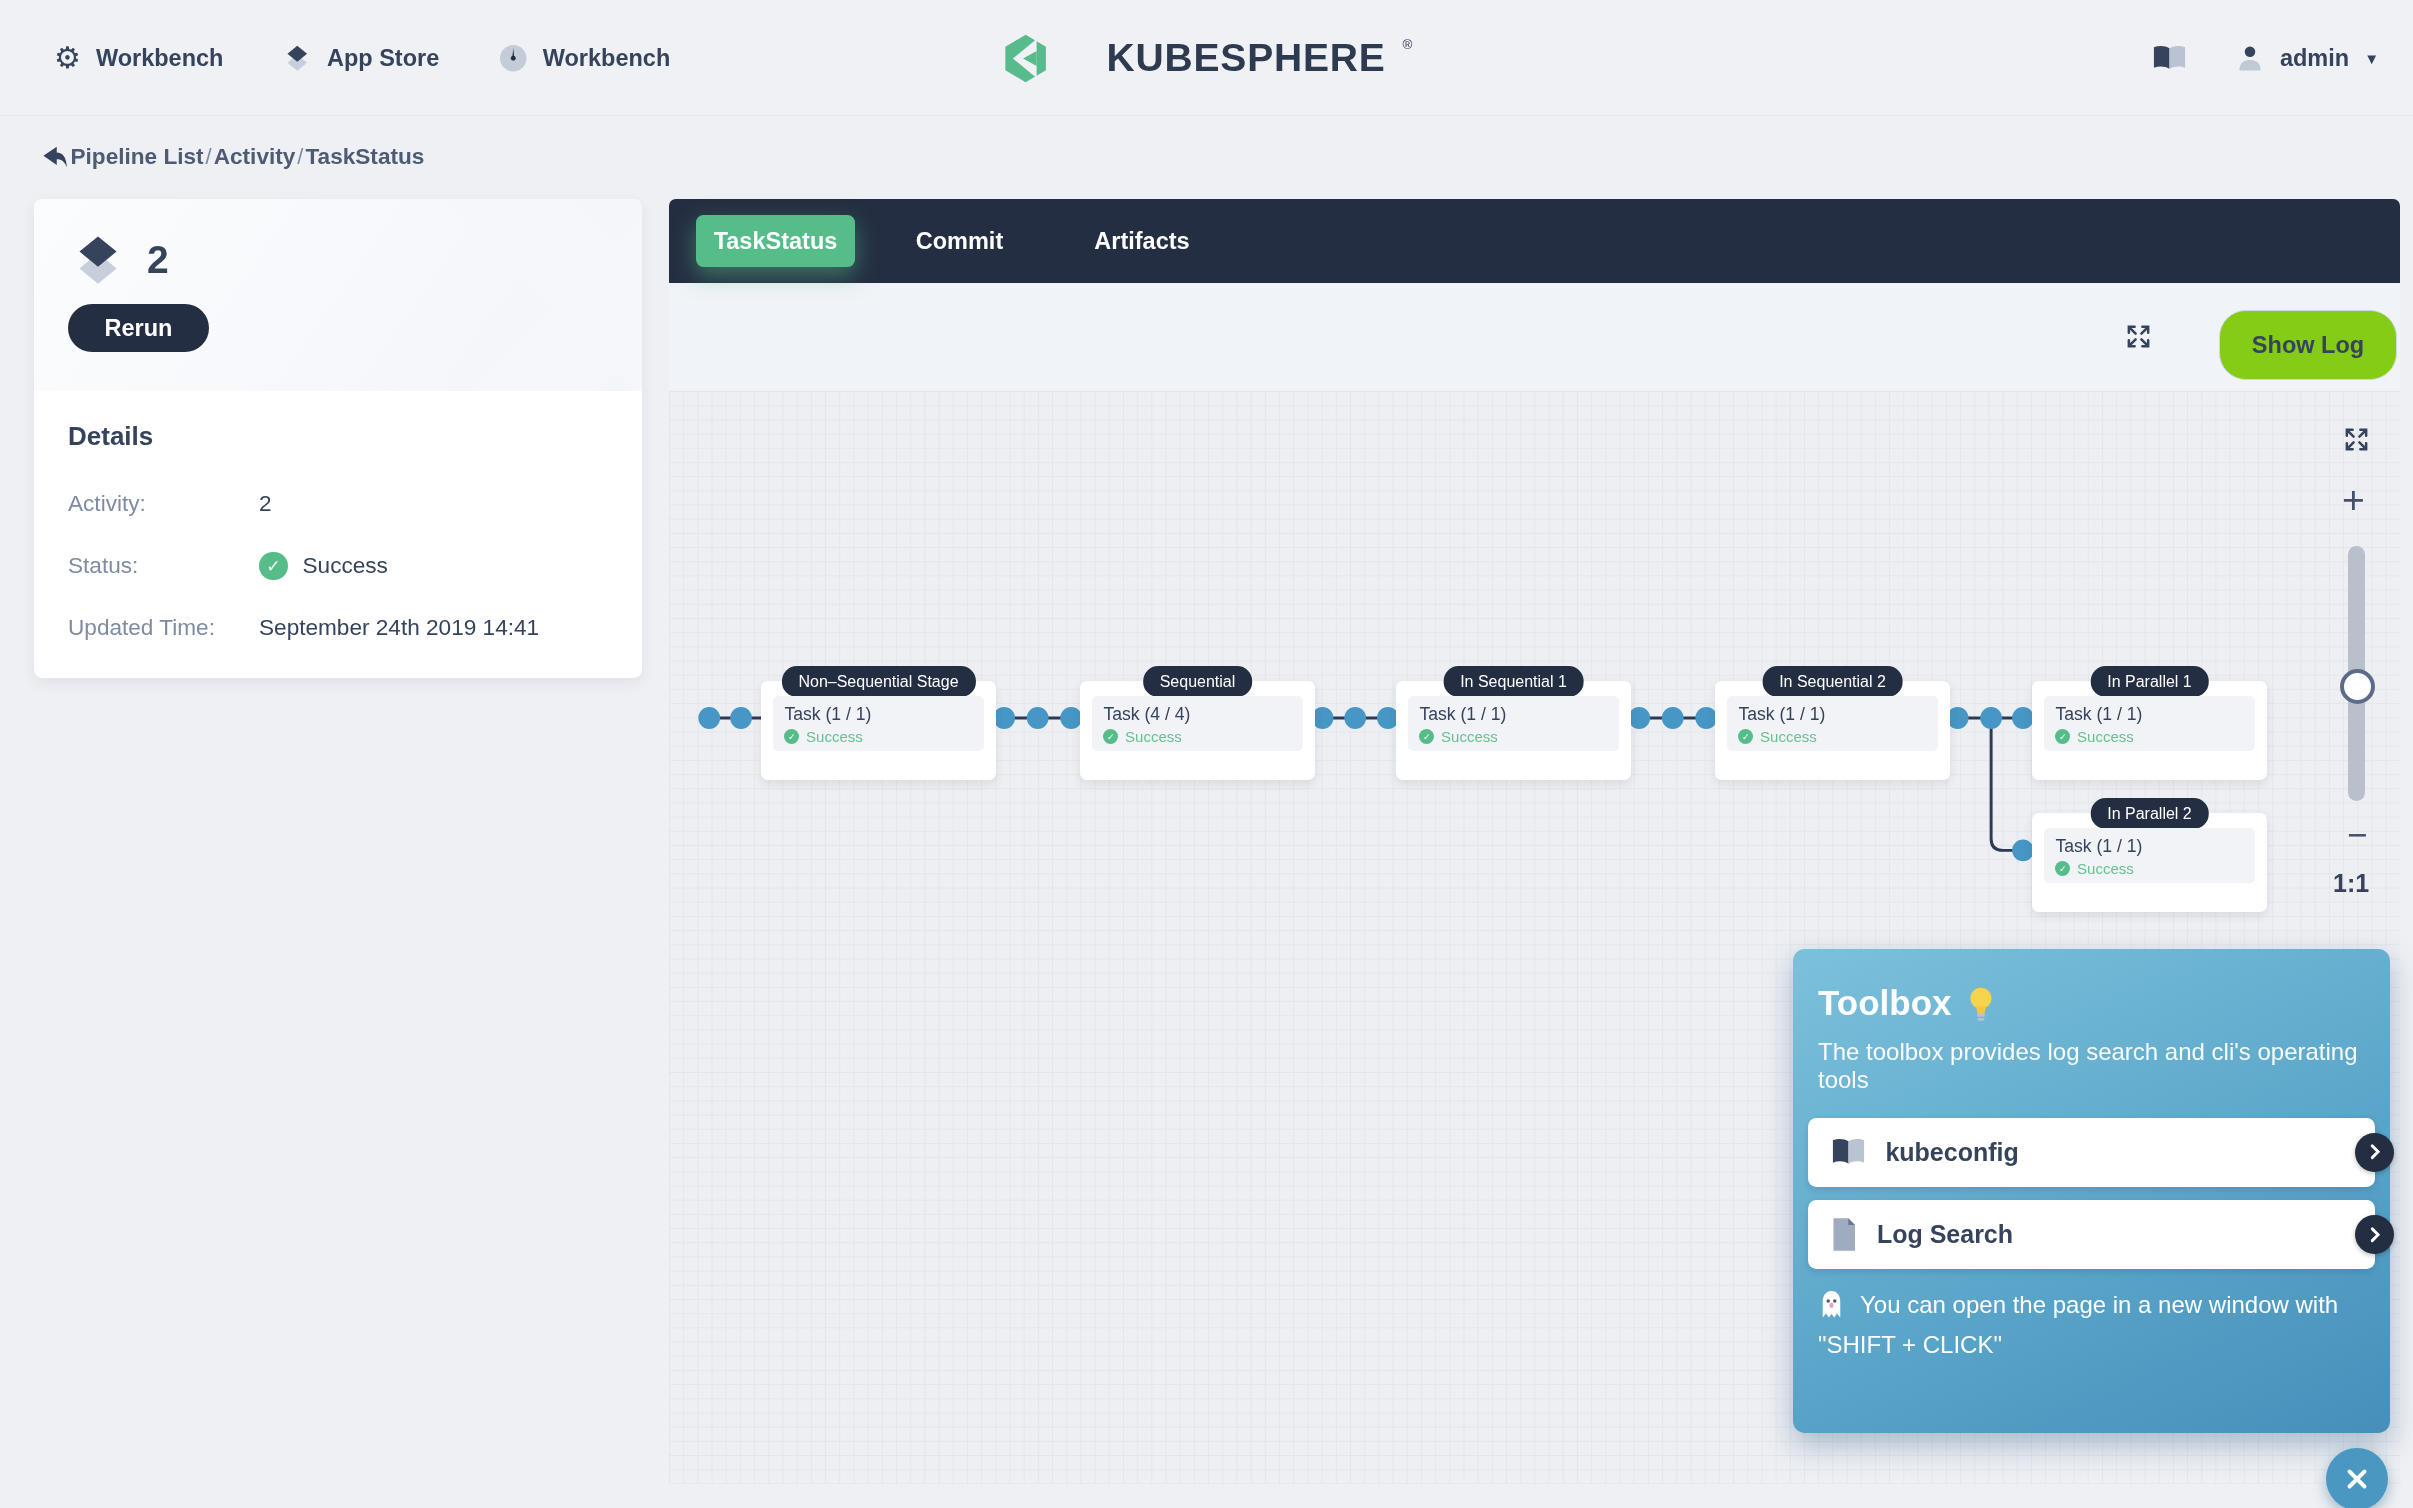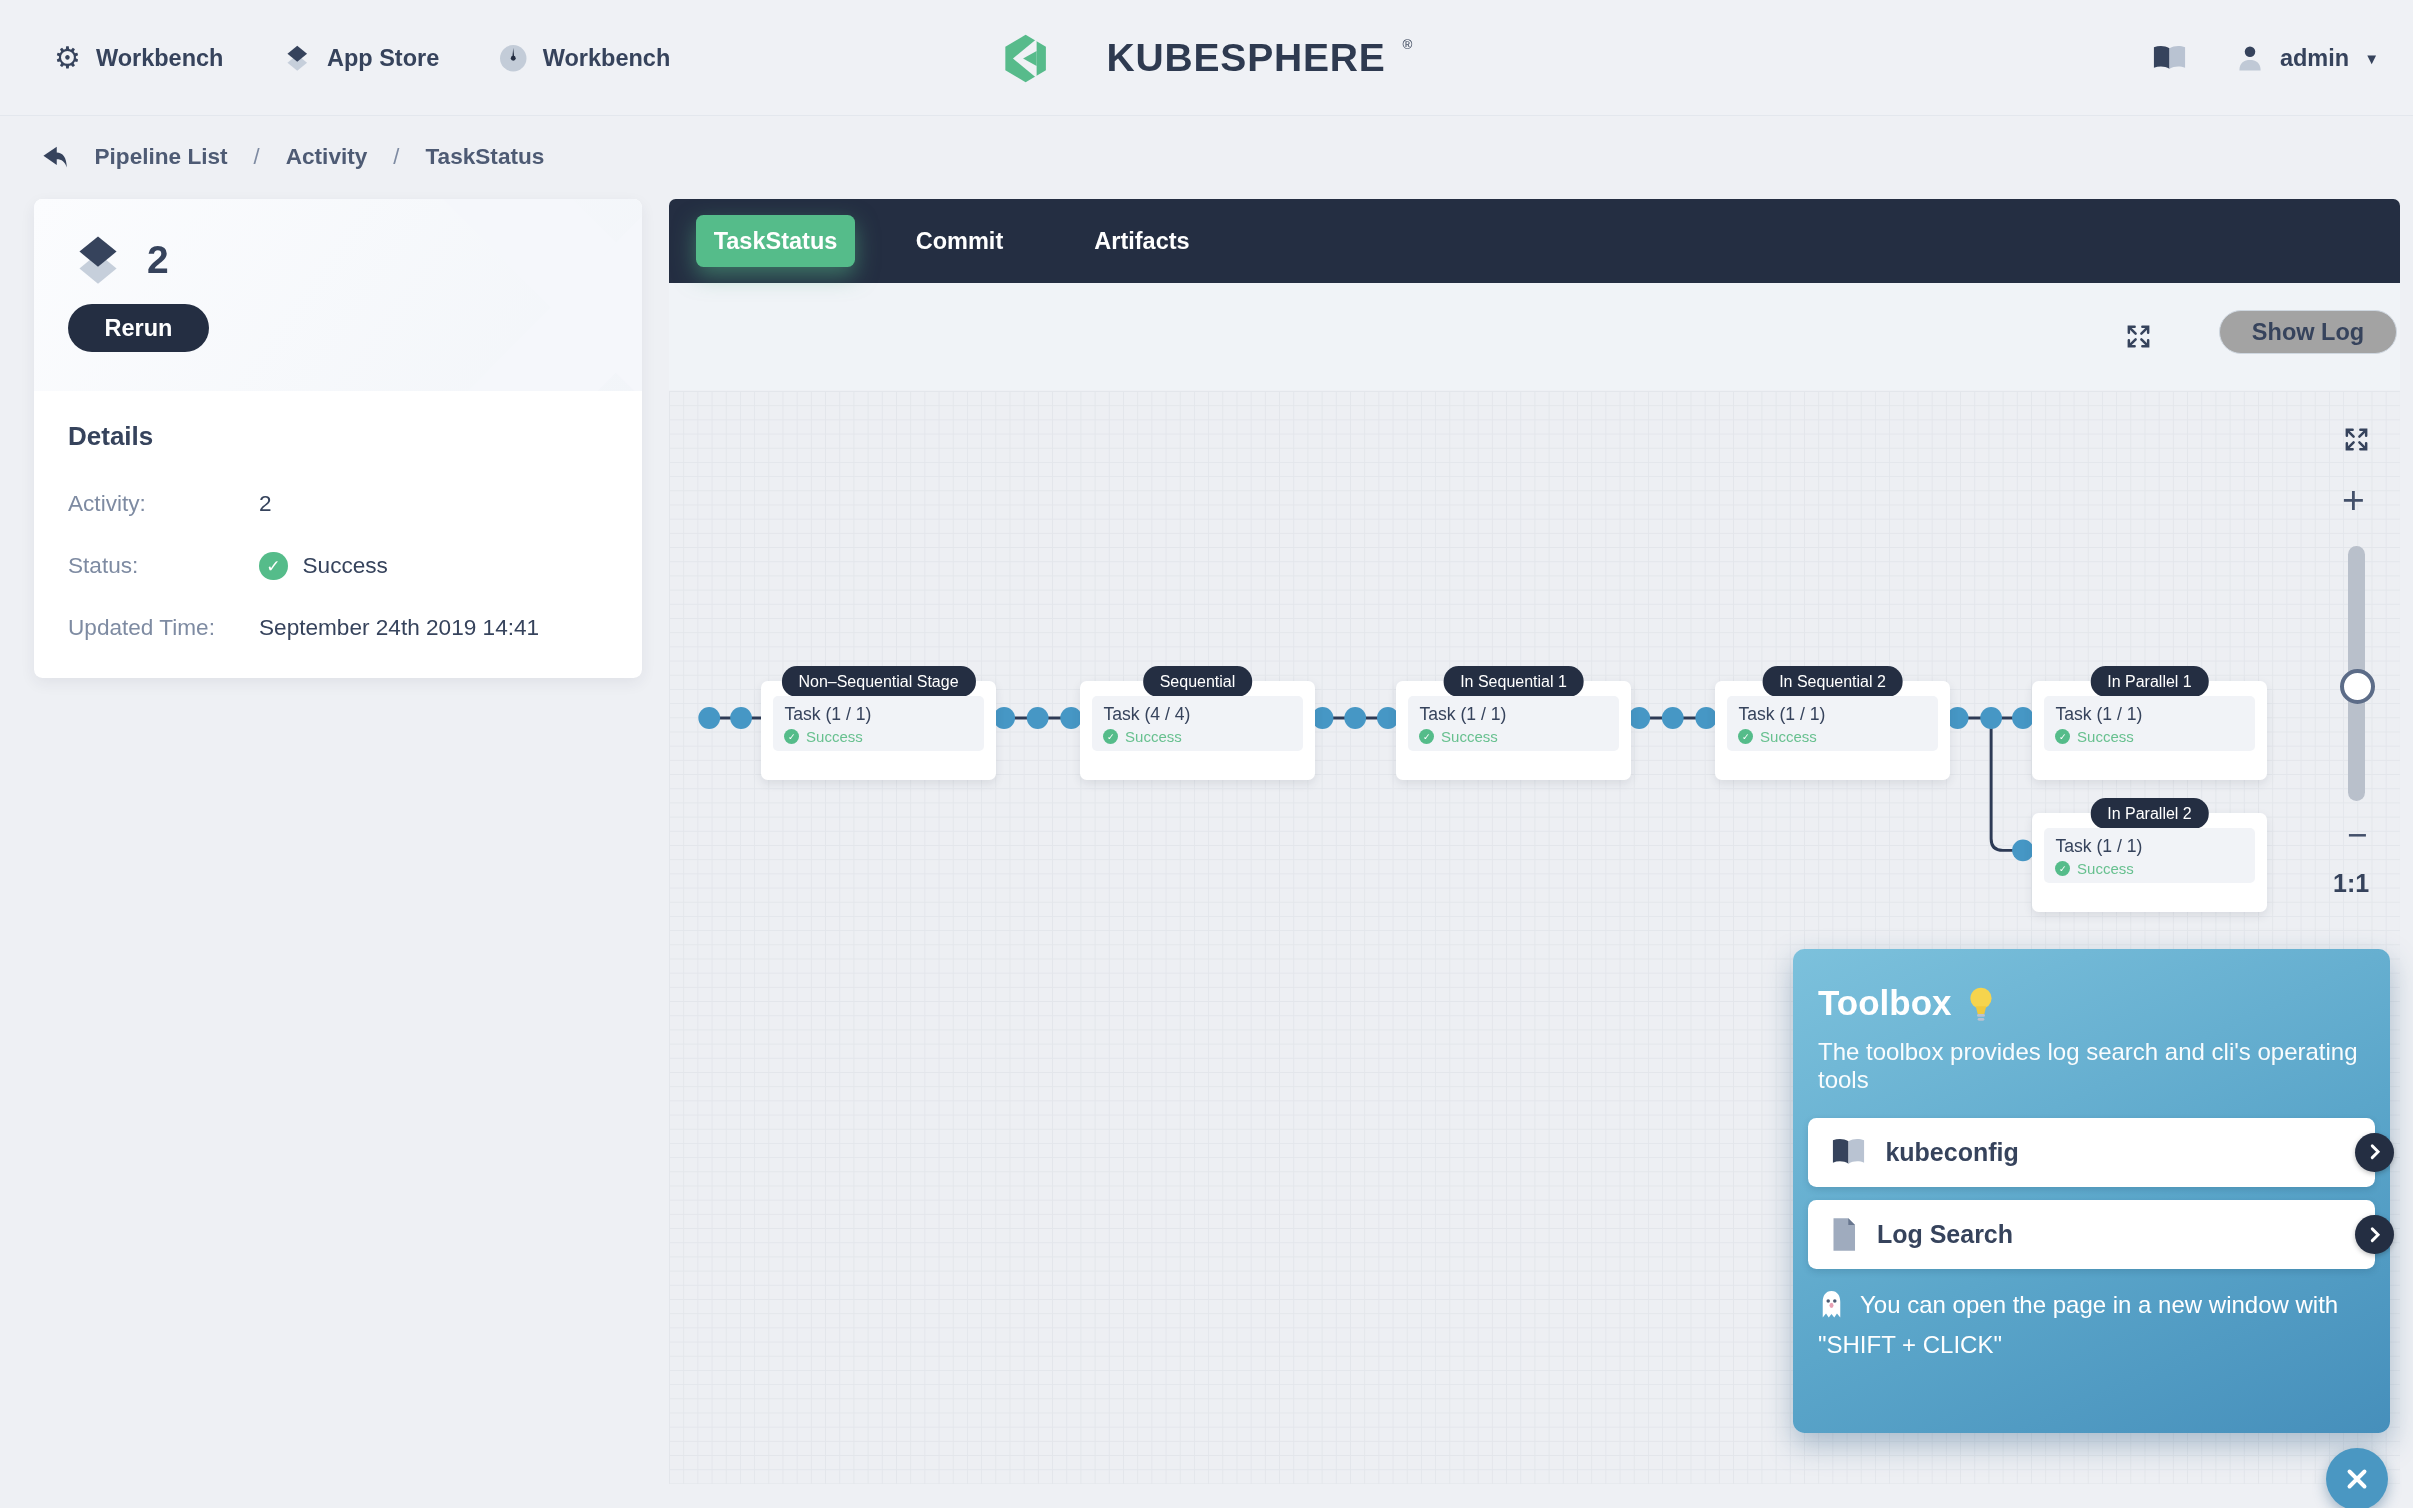--- a/index.html
+++ b/index.html
@@ -16,21 +16,21 @@
   .nav-item .glyph { font-size:30px; color:#36435c; line-height:1; }
   .nav-label { font-size:23.5px; font-weight:600; color:#36435c; }
   .logo { position:absolute; left:50%; top:0; transform:translateX(-50%); height:116px; display:flex; align-items:center; gap:17px; }
   .logo-text { font-size:39px; font-weight:bold; letter-spacing:0.8px; color:#2e3a50;margin-left:40px; }
   .logo-reg { font-size:13.4px; color:#2e3a50; vertical-align:super; position:relative; top:-13.4px; }
   .nav-right { position:absolute; right:34px; top:0; height:116px; display:flex; align-items:center; gap:47px; }
   .user-group { display:flex; align-items:center; gap:15px; cursor:pointer; }
   .user-name { font-size:23.5px; font-weight:600; color:#36435c; }
   .caret { font-size:15px; color:#36435c; }
   
-  .breadcrumb { position:absolute; left:40px; top:132px; height:50px; display:flex; align-items:center; gap:26px; z-index:5; }
+  .breadcrumb { position:absolute; left:40px; top:132px; height:50px; display:flex; align-items:center; gap:2px; z-index:5; }
   .crumb { font-size:22.6px; font-weight:600; color:#4e5b74; cursor:pointer; }
   .crumb-sep { font-size:22px; color:#7e8ba2; }
   
   .run-card { position:absolute; left:34px; top:199px; width:608px; height:479px;
     background:#ffffff; border-radius:8.4px; box-shadow:0 5px 15px rgba(36,46,66,.07); z-index:5; overflow:hidden; }
   .run-top { position:relative; width:100%; height:192px;
     background:linear-gradient(125deg,#fbfcfe 0%,#f2f5f9 100%); overflow:hidden; }
   .wm { position:absolute; background:#f5f7fb; }
   .wm1 { width:469px; height:92px; transform:rotate(45deg); left:277px; top:-8.4px; }
   .wm2 { width:469px; height:92px; transform:rotate(-45deg); left:360px; top:50px; }
@@ -52,22 +52,22 @@
   .tab-pill { margin-left:27px; width:159px; height:52px; background:#55bc8a; border-radius:7.5px;
     display:flex; align-items:center; justify-content:center; color:#fff; font-size:23.5px; font-weight:600;
     box-shadow:0 8.4px 22px rgba(85,188,138,.5); cursor:pointer; }
   .tab-plain { width:159px; text-align:center; color:#fff; font-size:23.5px; font-weight:600; cursor:pointer; }
   .tab-commit { margin-left:25px; }
   .tab-artifacts { margin-left:23.5px; }
   
   .graph-toolbar { position:absolute; left:669px; top:283px; width:1731px; height:107px;
     background:#f0f3f7; z-index:5; }
   .expand-btn { position:absolute; left:1456px; top:40px; width:27px; height:27px; cursor:pointer; }
-  .showlog-btn { position:absolute; left:1550px; top:27px; width:178px; height:44px;
-    background:#a3a3a3; border:1.7px solid #cfd7e0; border-radius:27px; font-size:23.5px; font-weight:600;
+  .showlog-btn { position:absolute; left:1550px; top:27px; width:178px; height:70px;
+    background:#84cc16; border:1.7px solid #cfd7e0; border-radius:27px; font-size:23.5px; font-weight:600;
     color:#36435c; font-family:inherit; cursor:pointer; }
   
   .graph { position:absolute; left:669px; top:391px; width:1731px; height:1093px;
     background-color:#edeff3;
     background-image:linear-gradient(to right,#e3e6eb 0.8px,transparent 0.8px),
                      linear-gradient(to bottom,#e3e6eb 0.8px,transparent 0.8px);
     background-size:14.2px 14.2px; z-index:4; }
   .graph svg.wires { position:absolute; left:0; top:0; z-index:1; }
   .stage-card { position:absolute; width:235px; height:99px; background:#fff; border-radius:6.7px;
     box-shadow:0 3.4px 10px rgba(36,46,66,.10); z-index:2; cursor:pointer; }

